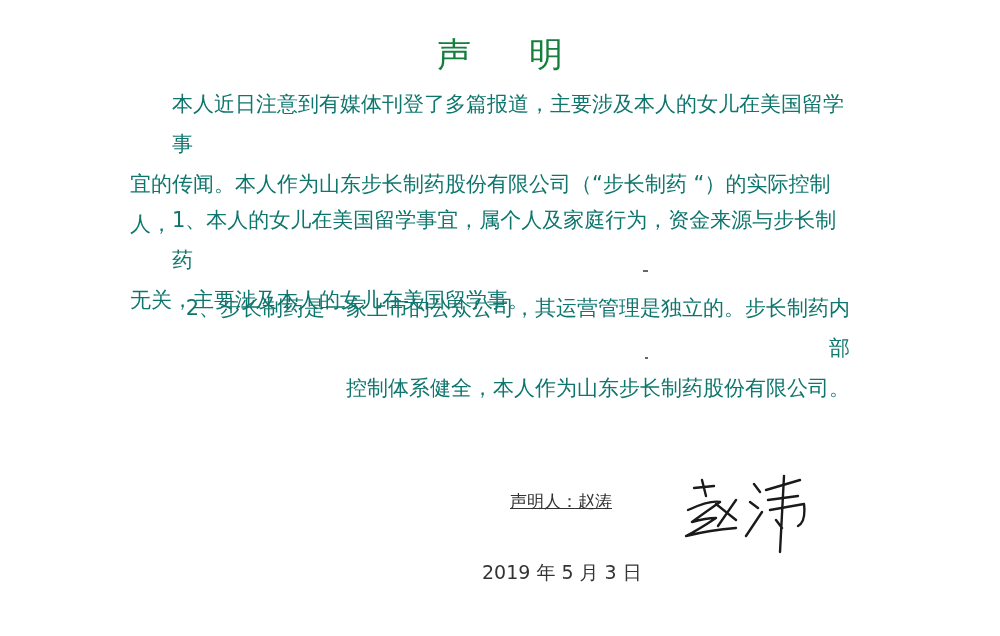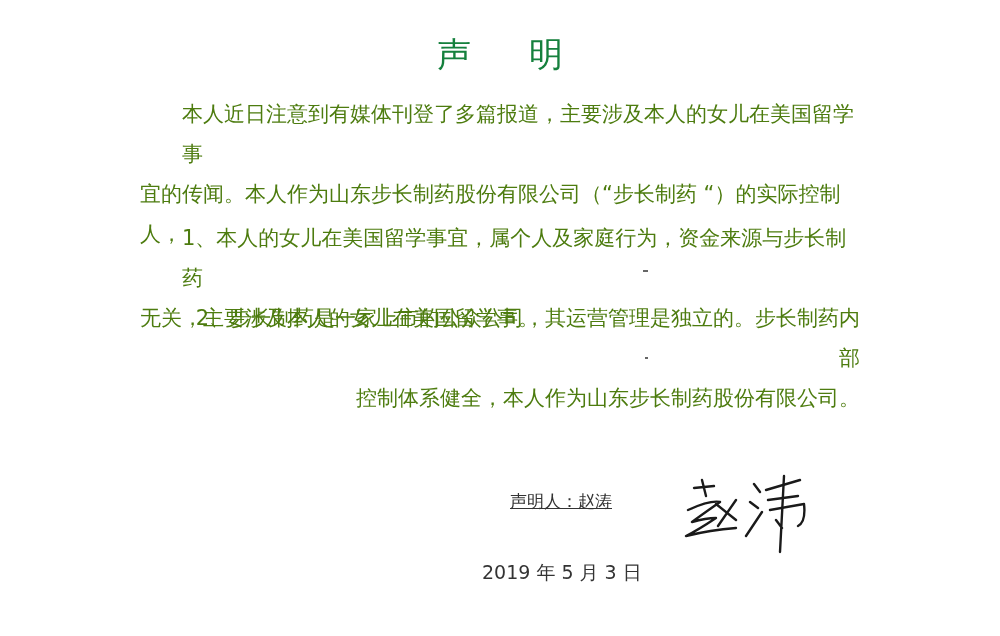--- a/index.html
+++ b/index.html
@@ -9,26 +9,26 @@
       font-family: "DejaVu Sans", "Liberation Sans", sans-serif;
       position: relative;
     }
     .title {
       position: absolute; top: 8px; left: 0; width: 1000px;
       text-align: center; font-size: 34px; color: #15803d;
       letter-spacing: 58px; text-indent: 58px; margin-top: 24px;
     }
     .para {
       position: absolute; left: 130px; width: 720px;
-      font-size: 21px; line-height: 40px; color: #4d7c0f;
-      margin: 10px;
+      font-size: 21px; line-height: 40px; color: #0f766e;
+      margin: 0;
     }
     .para .first { padding-left: 42px; }
     .p1 { top: 84px; }
-    .p2 { top: 208px; }
+    .p2 { top: 200px; }
     .p3 { top: 288px; text-align: right; }
     .dot { position: absolute; width: 5px; height: 2px; background: #666; }
     .signer {
       position: absolute; left: 510px; top: 490px;
       font-size: 17px; color: #333; text-decoration: underline;
     }
     .signature {
       position: absolute; left: 680px; top: 470px; width: 140px; height: 85px;
     }
     .date {

